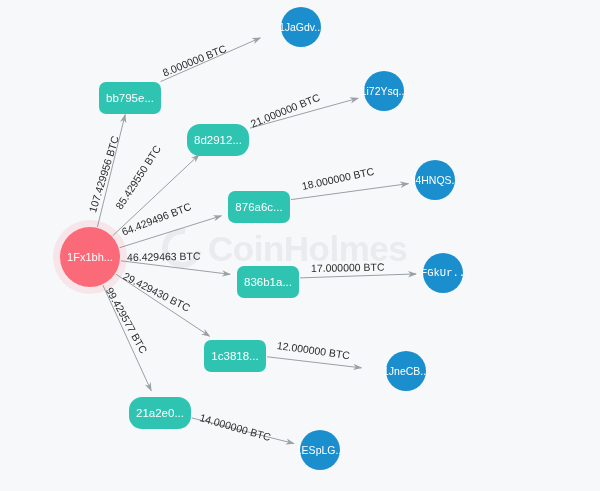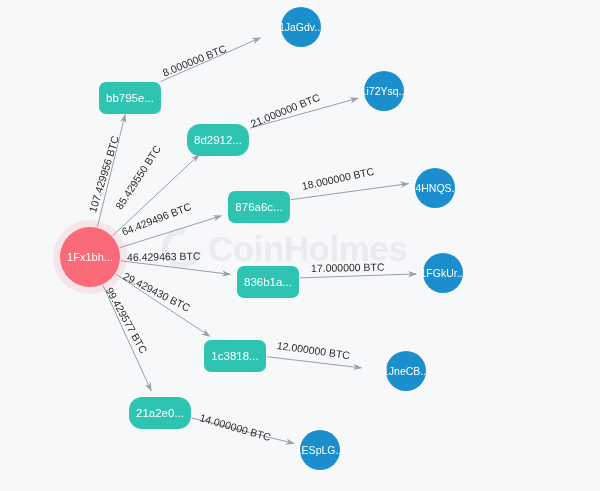--- a/index.html
+++ b/index.html
@@ -155,24 +155,24 @@
       </div>
       <div class="node node-tx" style="left: 129px; top: 397px; width: 62px; border-radius: 13px;">
         <span>21a2e0...</span>
       </div>
       <div class="node node-addr" style="left: 281px; top: 7px; width: 40px; height: 40px;">
         <span>1JaGdv...</span>
       </div>
       <div class="node node-addr" style="left: 364px; top: 71px; width: 40px; height: 40px;">
         <span>1i72Ysq...</span>
       </div>
-      <div class="node node-addr" style="left: 415px; top: 168px; width: 40px; height: 40px; text-align: center;">
+      <div class="node node-addr" style="left: 415px; top: 160px; width: 40px; height: 40px; text-align: center;">
         <span>14HNQS...</span>
       </div>
-      <div class="node node-addr" style="left: 423px; top: 253px; width: 40px; height: 40px;">
+      <div class="node node-addr" style="left: 423px; top: 253px; width: 40px; height: 40px; font-family: Liberation Mono, monospace;">
         <span>1FGkUr...</span>
       </div>
       <div class="node node-addr" style="left: 386px; top: 351px; width: 40px; height: 40px;">
         <span>1JneCB...</span>
       </div>
       <div class="node node-addr" style="left: 300px; top: 430px; width: 40px; height: 40px;">
         <span>1ESpLG...</span>
       </div>
     </div>
 

